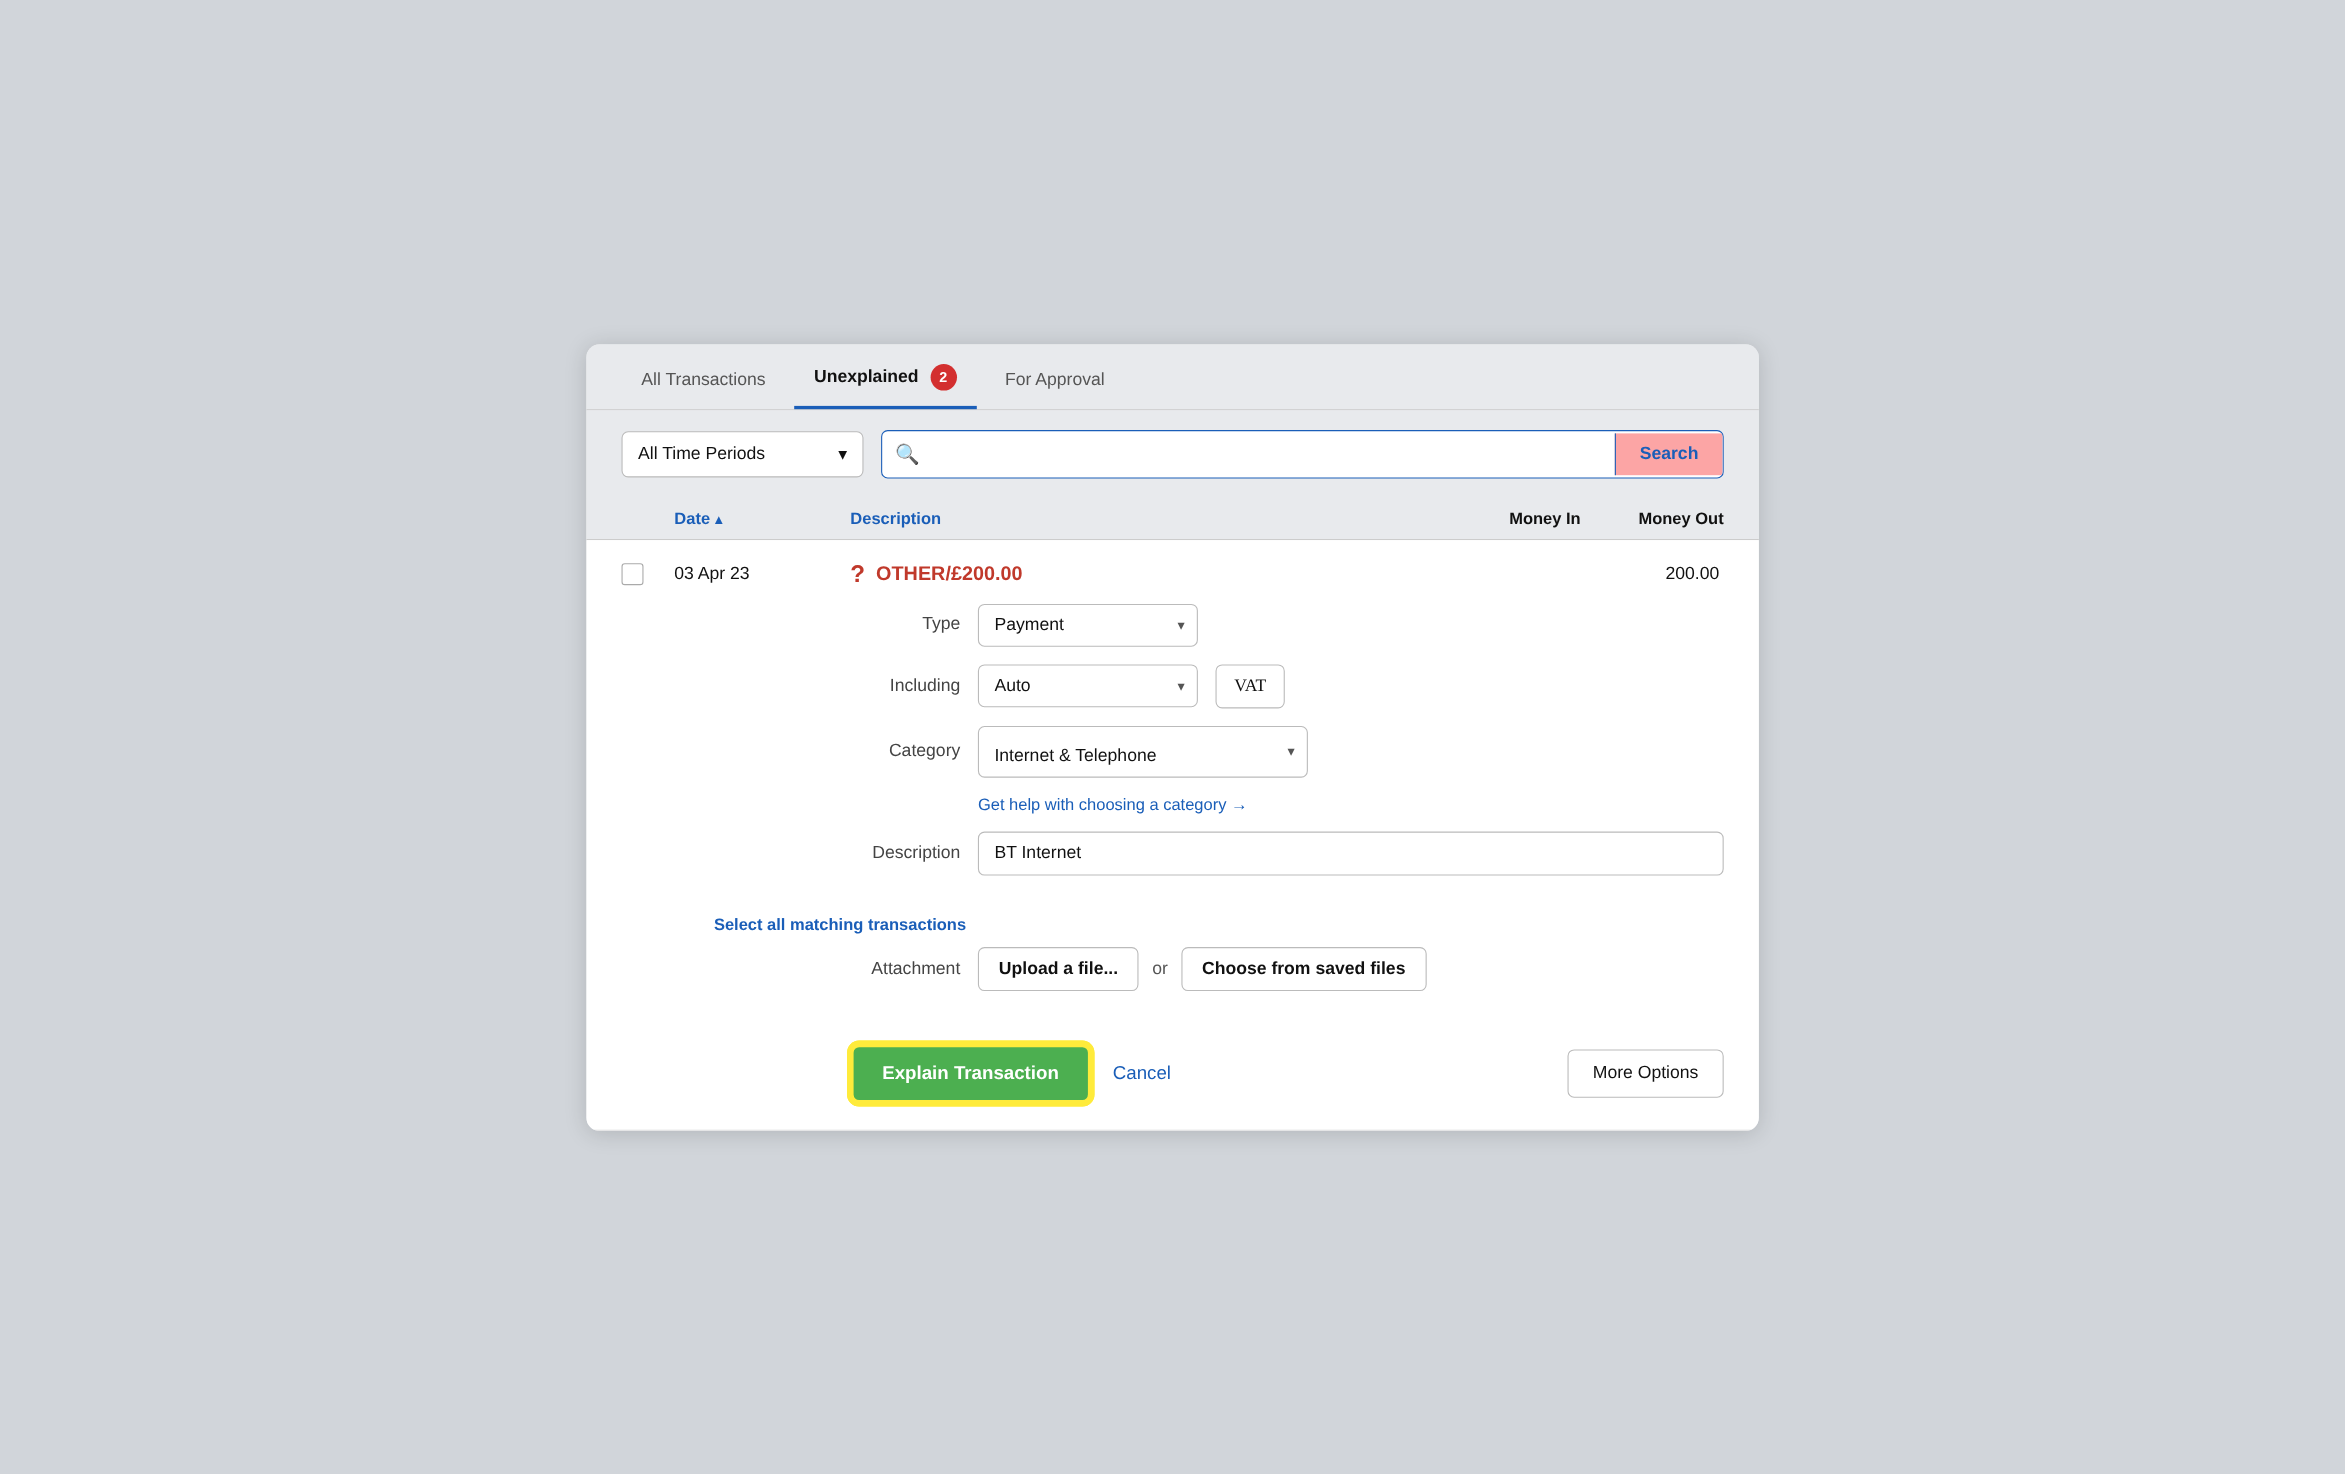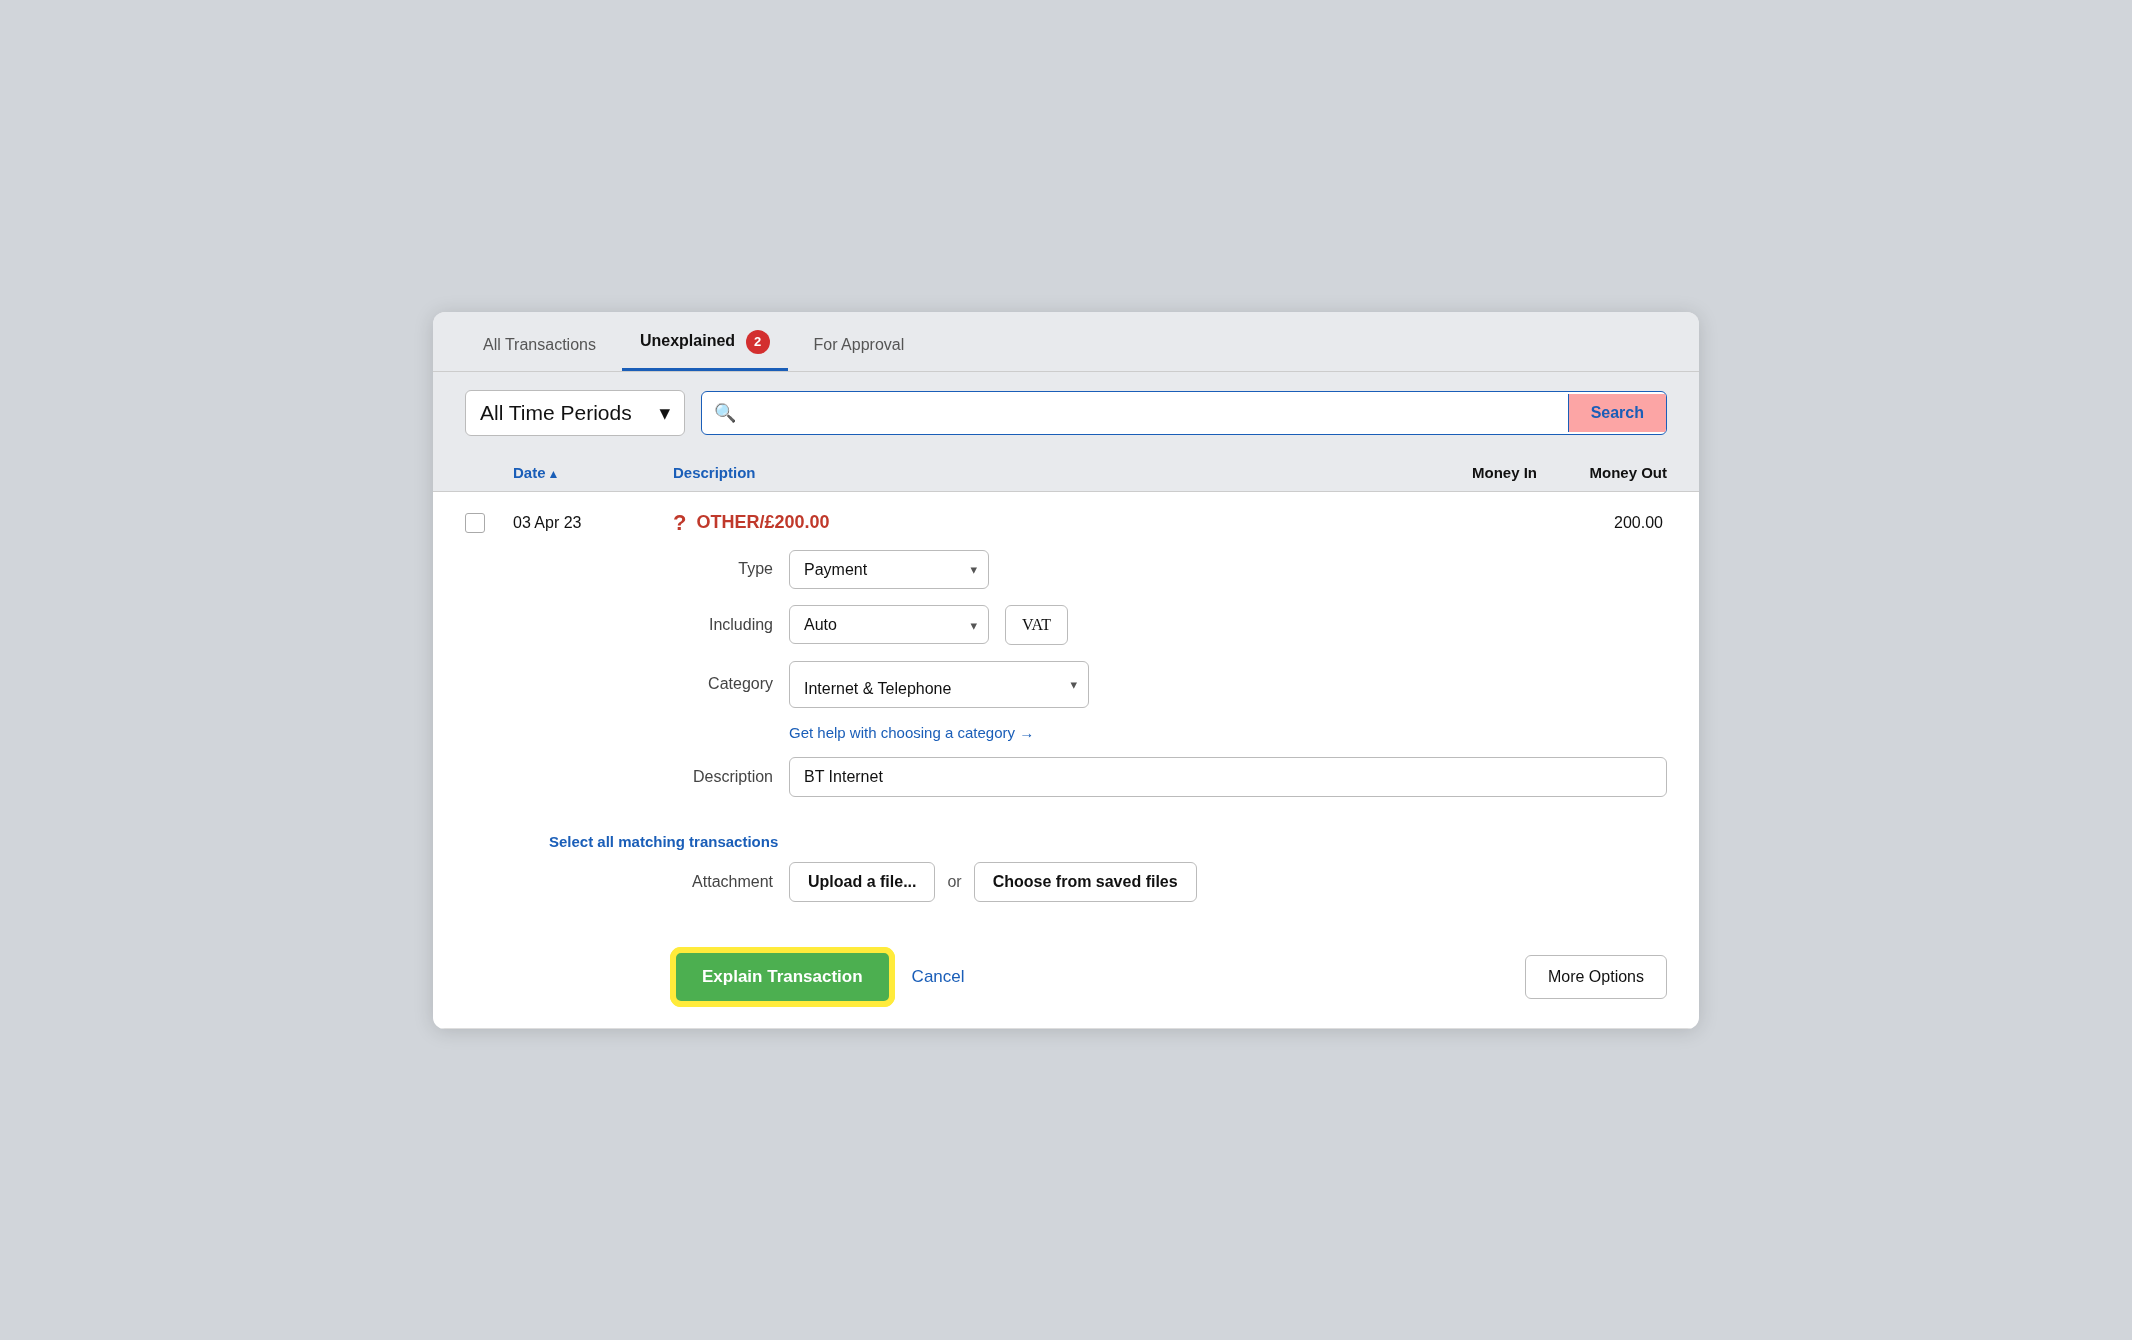--- a/index.html
+++ b/index.html
@@ -9,21 +9,21 @@
       background: #d1d5da;
       display: flex;
       justify-content: center;
       align-items: center;
       min-height: 100vh;
     }
 
     .container {
       background: #e8eaed;
       border-radius: 12px;
-      width: 1266px;
+      width: 1066px;
       min-height: 670px;
       padding: 0;
       overflow: hidden;
       box-shadow: 0 2px 20px rgba(0,0,0,0.15);
     }
 
     
     .tabs {
       display: flex;
       align-items: flex-end;
@@ -73,21 +73,21 @@
       background: #e8eaed;
     }
 
     .time-period-select {
       display: flex;
       align-items: center;
       background: white;
       border: 1px solid #bbb;
       border-radius: 6px;
       padding: 10px 14px;
-      font-size: 21px;
+      font-size: 16px;
       min-width: 220px;
       cursor: pointer;
       justify-content: space-between;
       color: #111;
     }
 
     .search-bar {
       display: flex;
       align-items: center;
       flex: 1;

